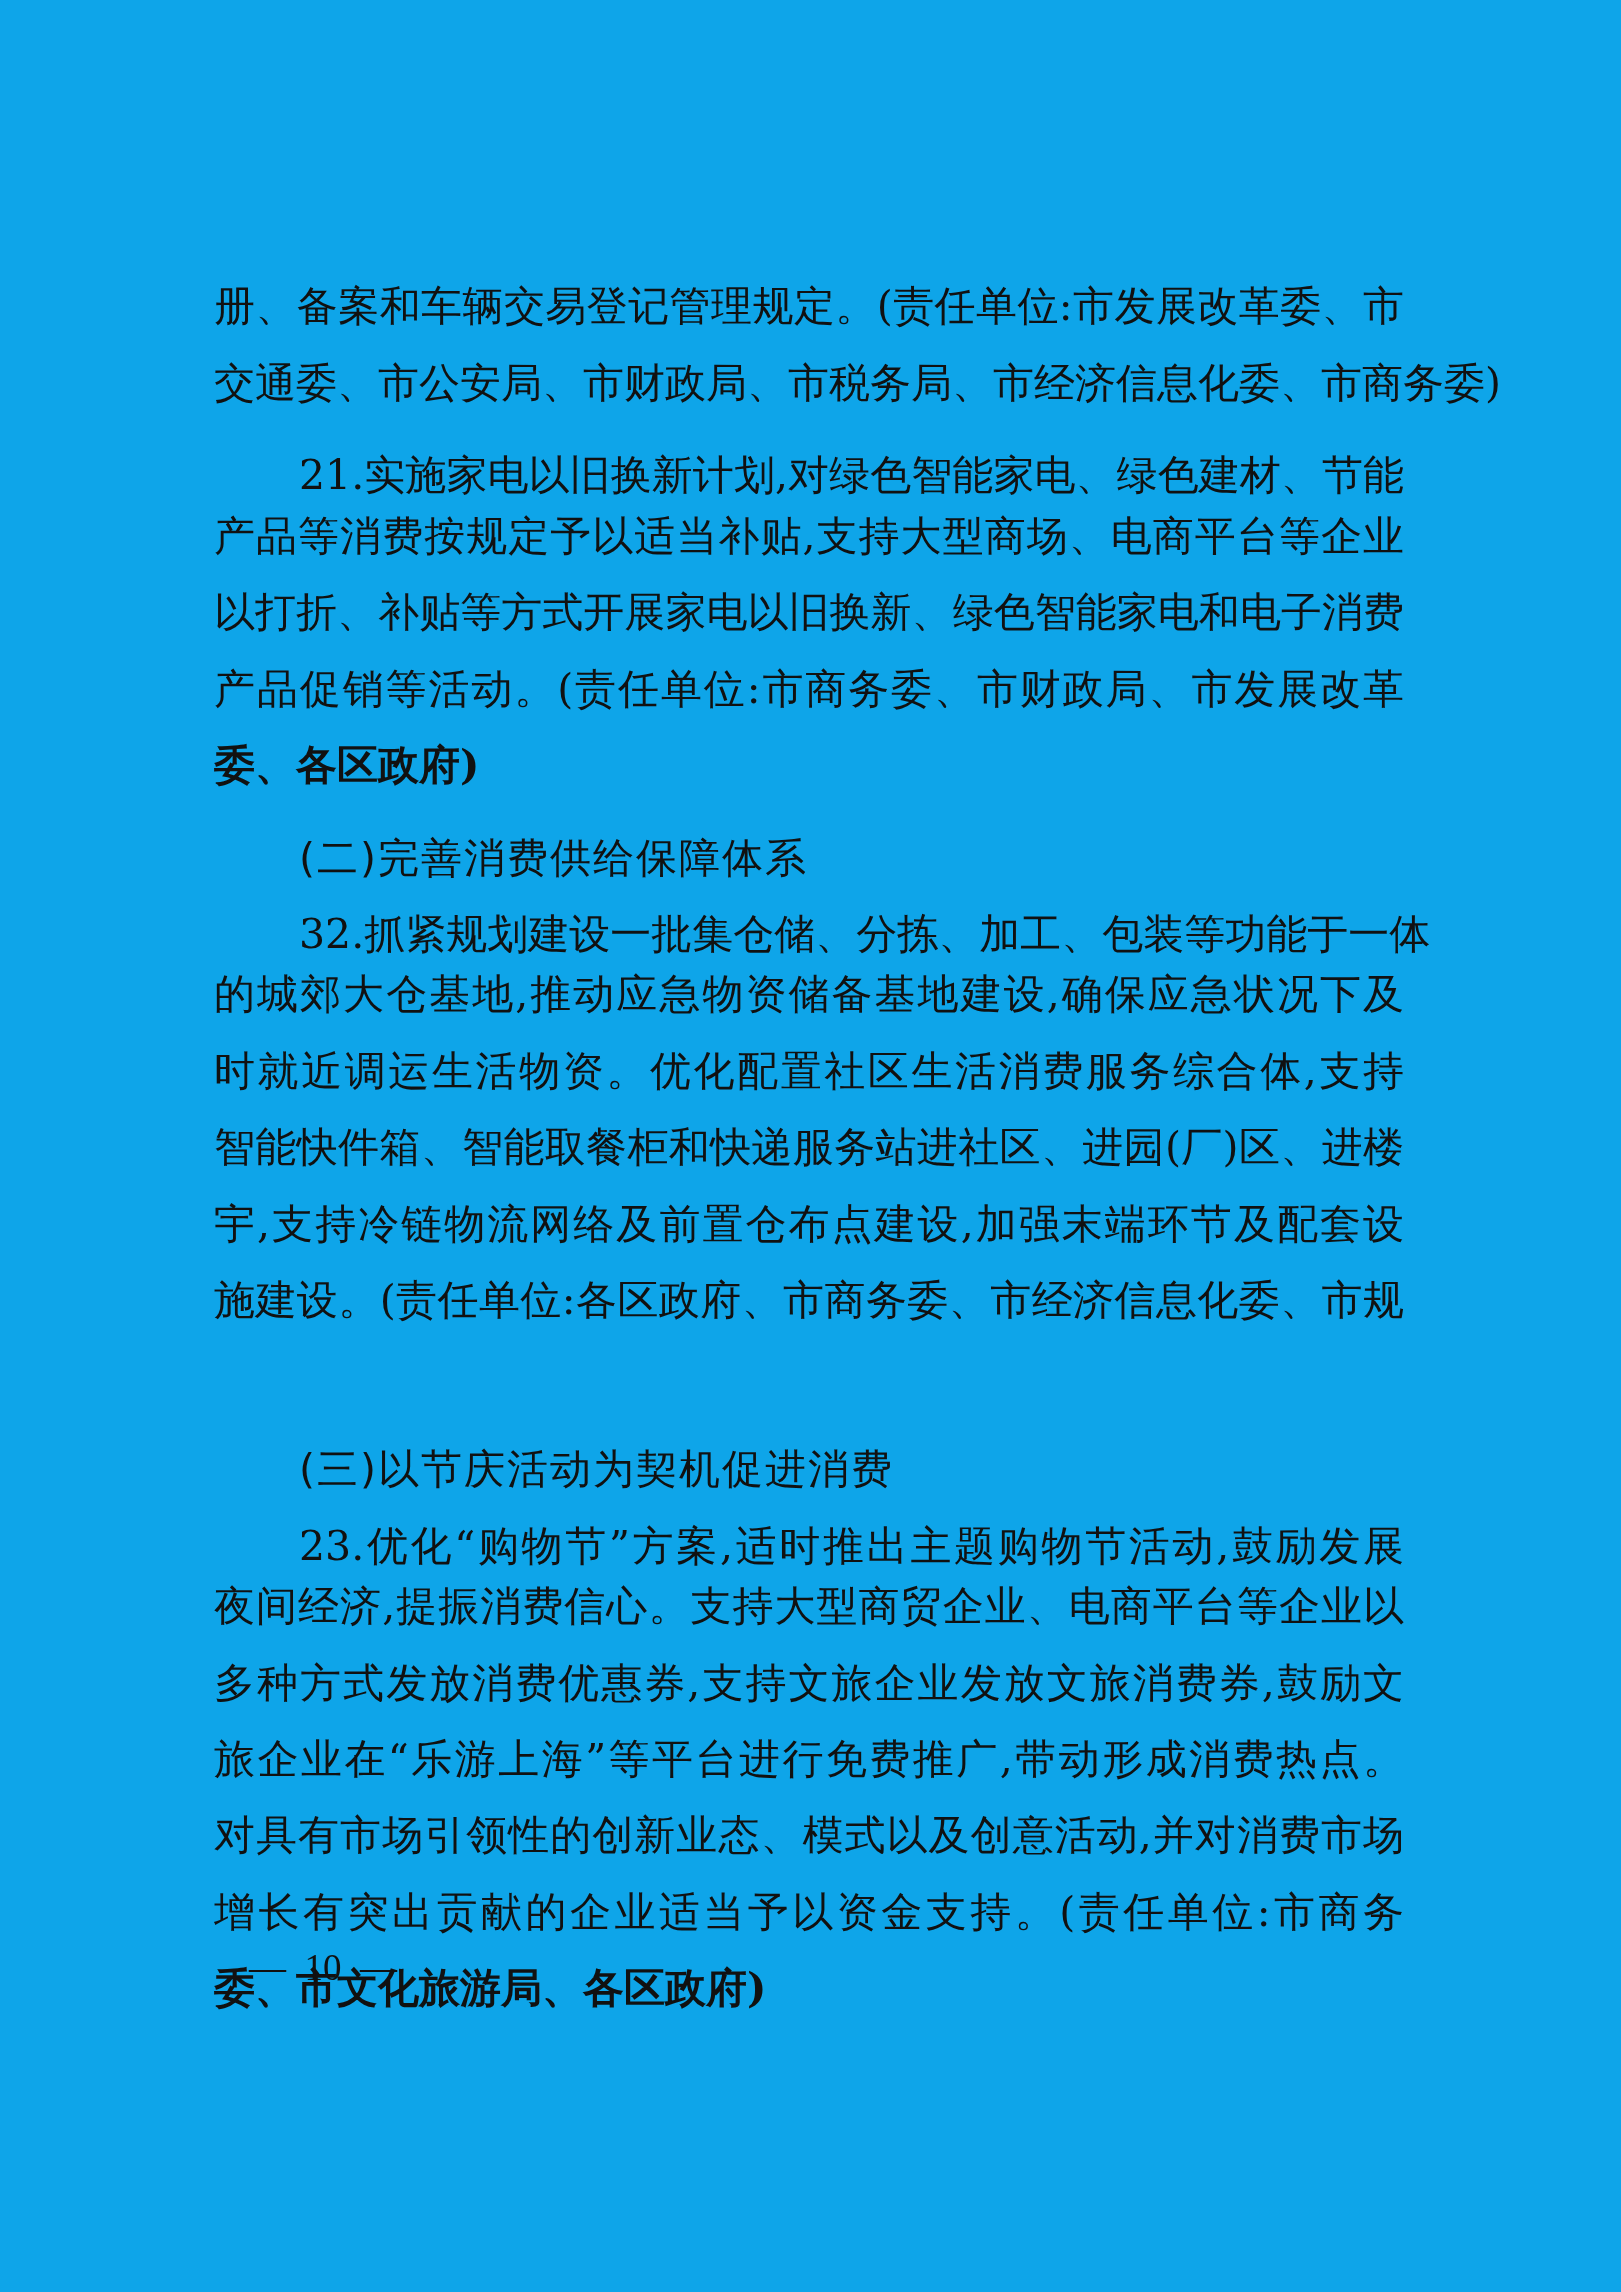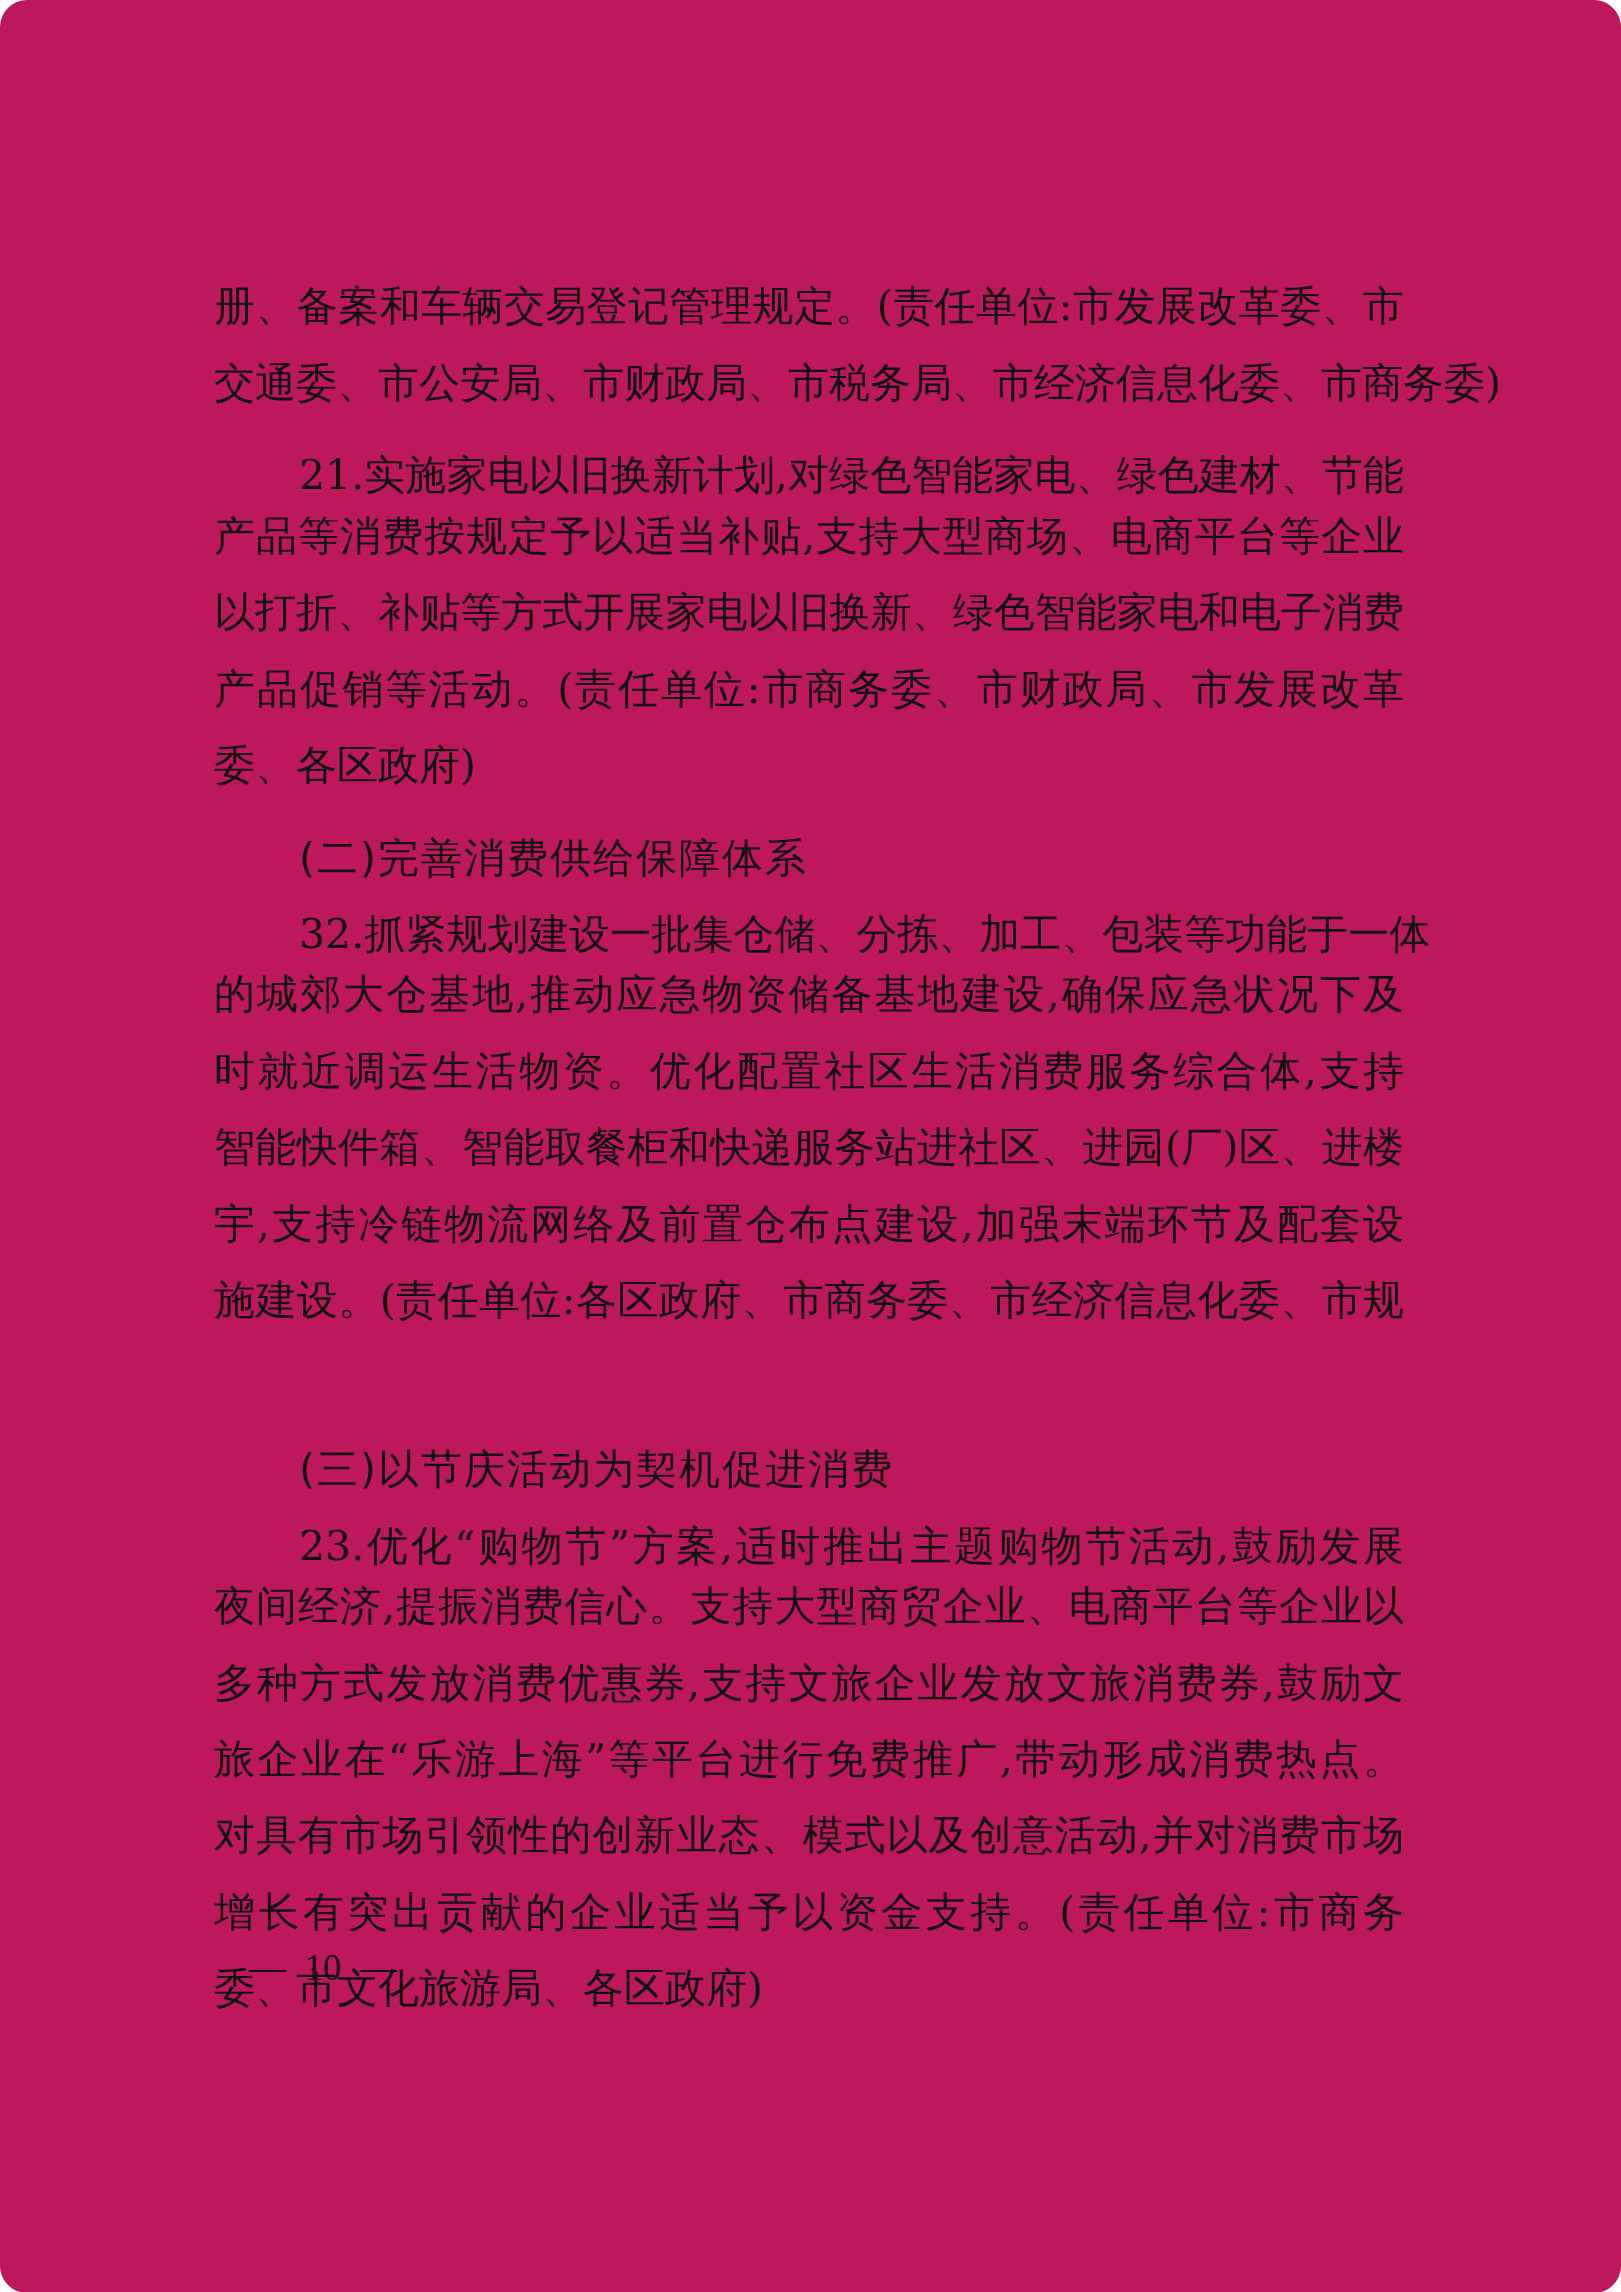--- a/index.html
+++ b/index.html
@@ -14,37 +14,37 @@
     overflow: hidden;
     color: #111111;
     font-family: "DejaVu Serif", "Liberation Serif", serif;
   }
   .page {
     position: absolute;
     left: 0;
     top: 0;
     width: 1621px;
     height: 2293px;
-    background: #be185d;
-    border-radius: 27px;
+    background: #0ea5e9;
   }
   .line {
     position: absolute;
     left: 214px;
     width: 1190px;
     height: 59px;
     line-height: 59px;
     font-size: 41px;
     white-space: nowrap;
     text-align: justify;
     text-align-last: justify;
     letter-spacing: 0;
   }
   .line.last {
     text-align-last: left;
+    font-weight: bold;
   }
   .line.indent {
     left: 299px;
     width: 1105px;
     margin-top: 16px;
   }
   .line.heading {
     font-family: "DejaVu Sans", "Liberation Sans", sans-serif;
     font-weight: normal;
     letter-spacing: 2px;

